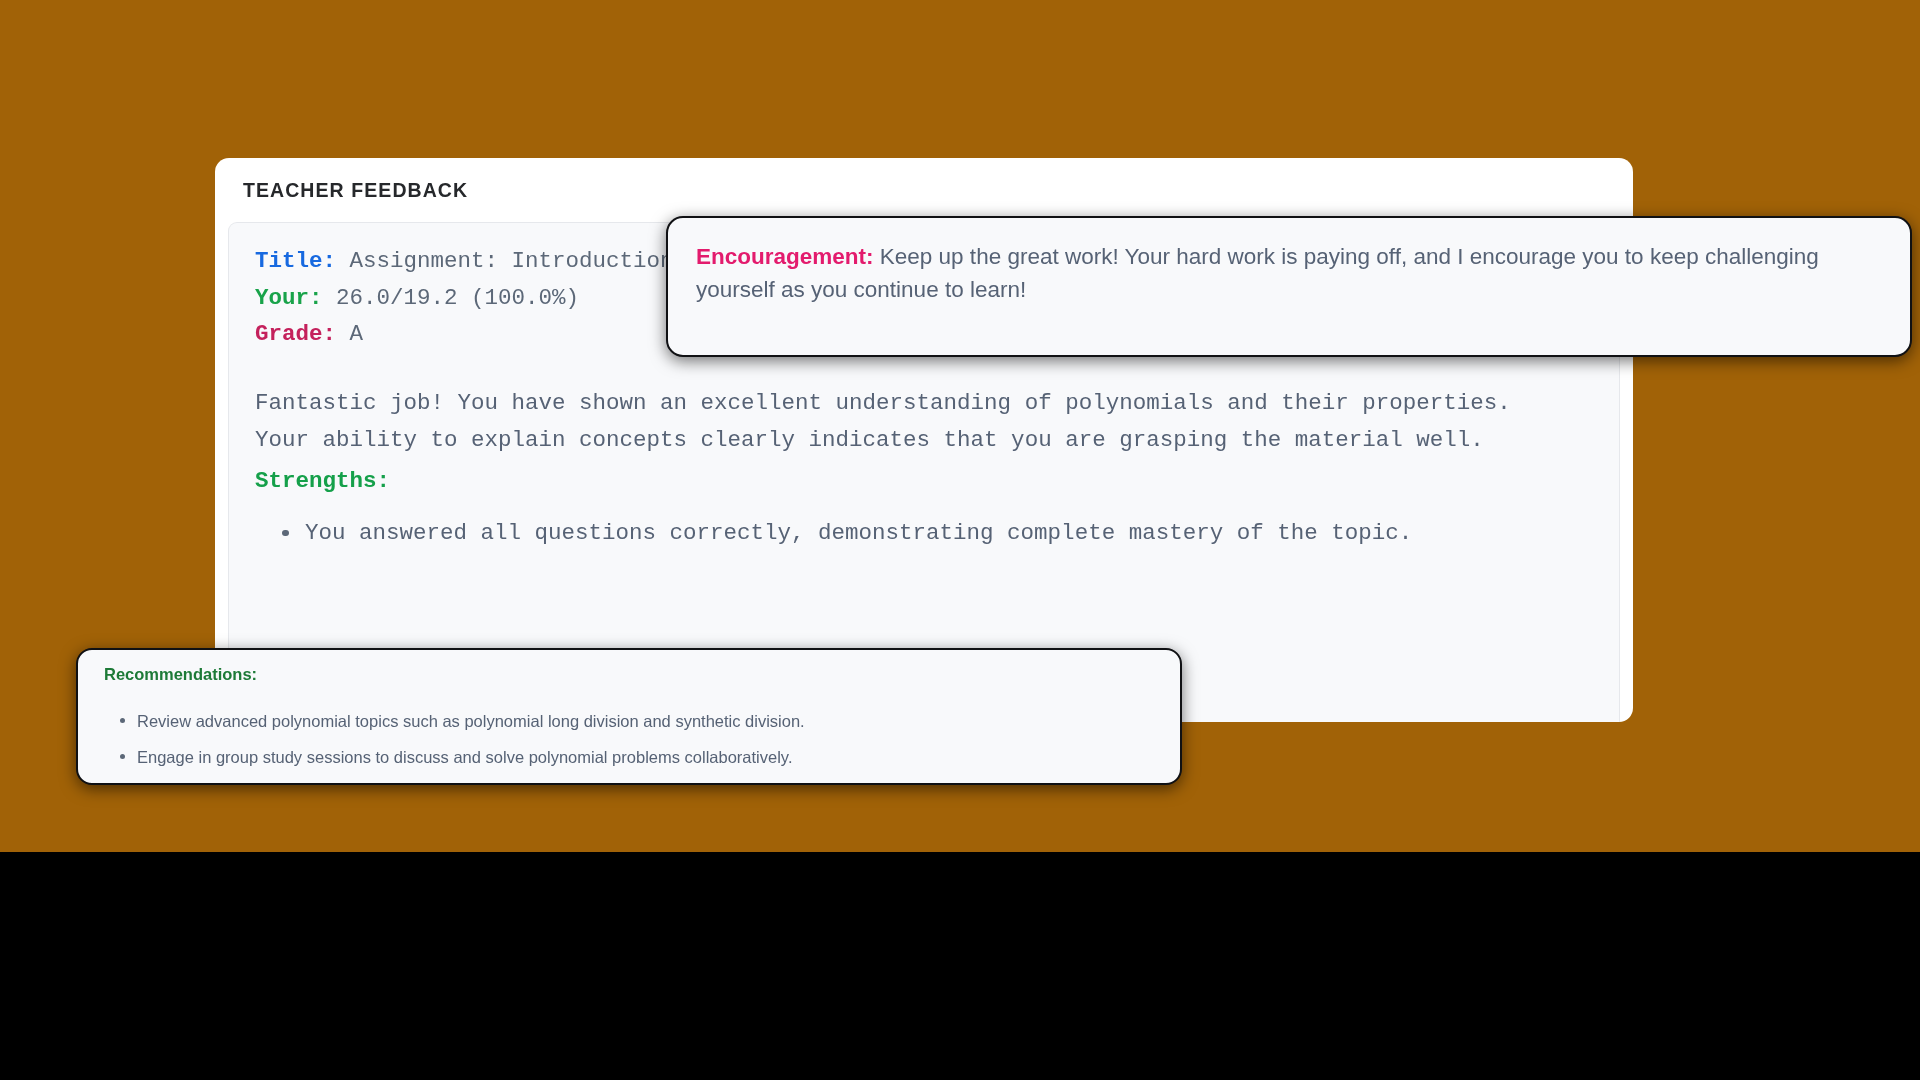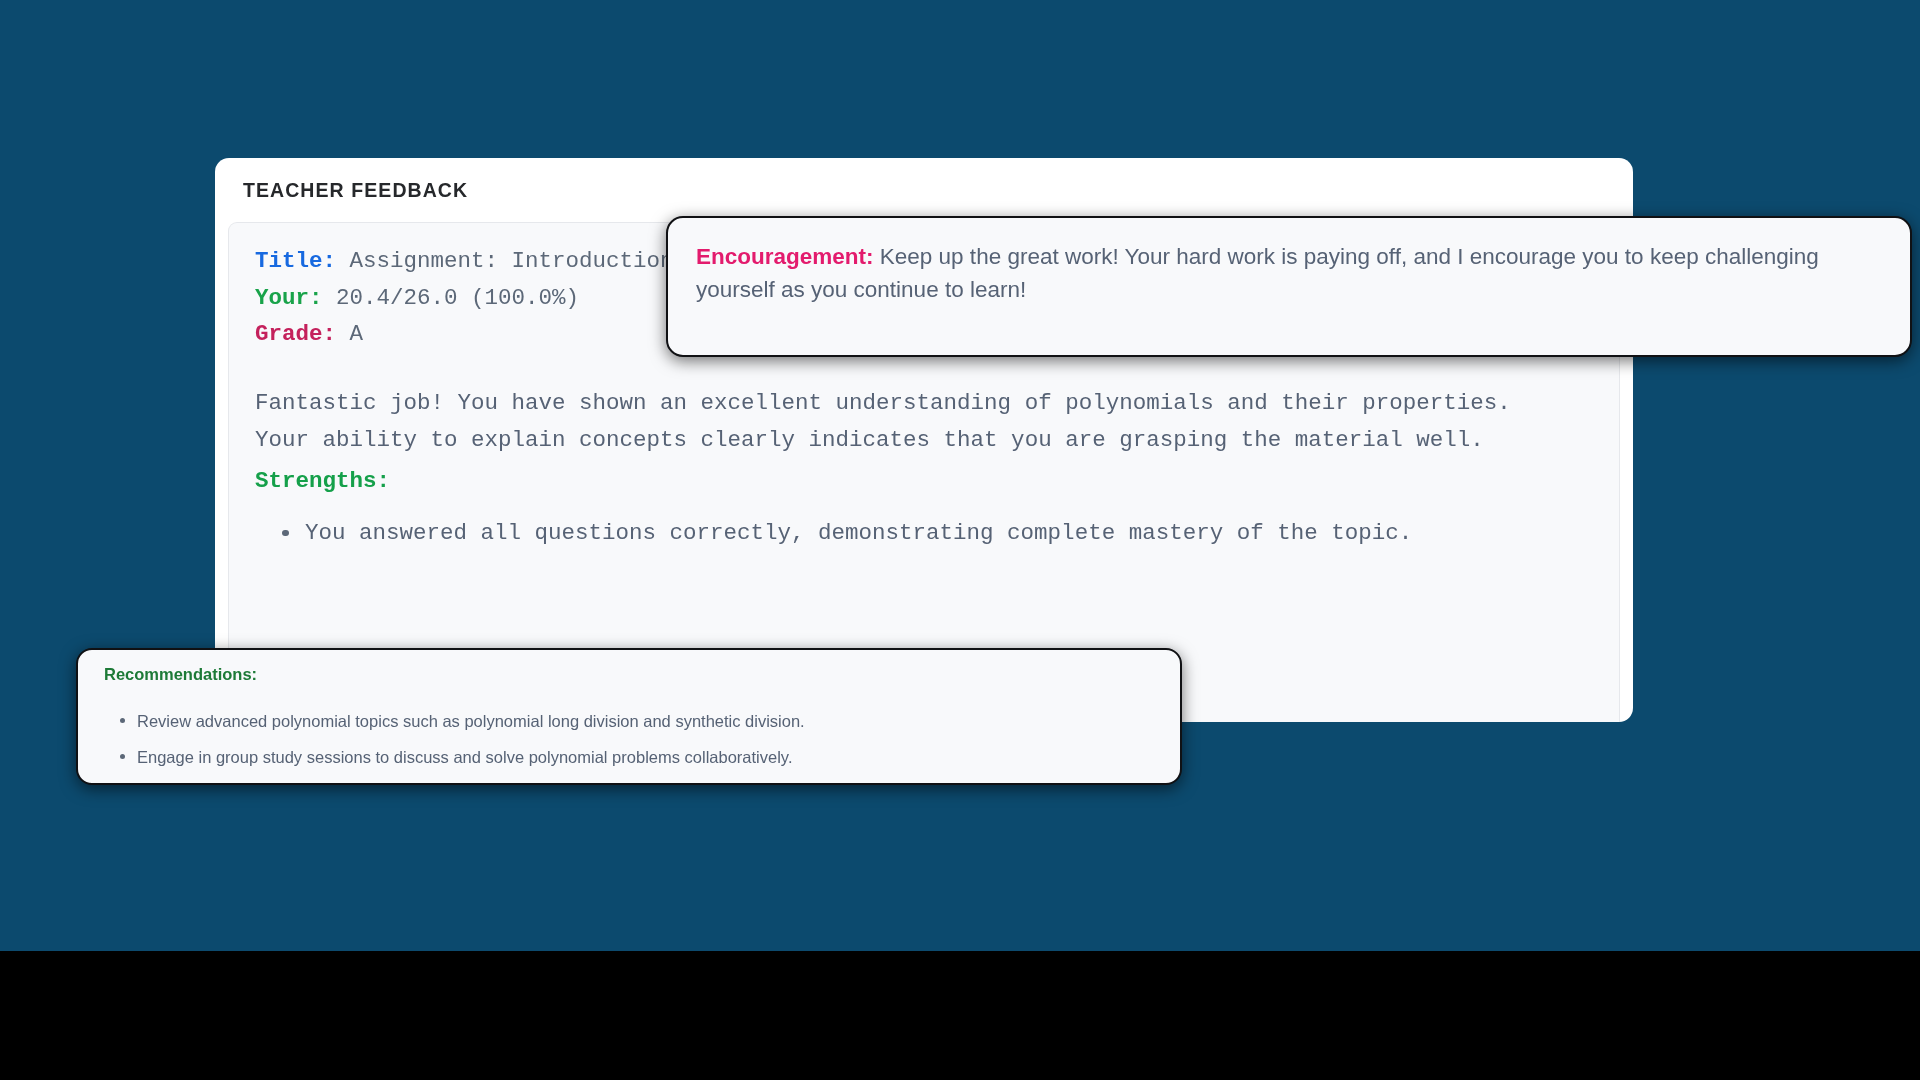--- a/index.html
+++ b/index.html
@@ -5,22 +5,22 @@
   * { box-sizing: border-box; }
   html, body {
     margin: 0; padding: 0;
     width: 1920px; height: 1080px;
     background: #000000;
     font-family: "Liberation Sans", sans-serif;
     overflow: hidden;
   }
   #stage {
     position: relative;
-    width: 1920px; height: 951px;
-    background: #0c4a6e;
+    width: 1920px; height: 852px;
+    background: #a16207;
   }
 
   
   .card {
     position: absolute;
     left: 215px; top: 158px;
     width: 1418px; height: 564px;
     background: #ffffff;
     border-radius: 14px;
     padding: 18px 26px 0 26px;
@@ -160,21 +160,21 @@
     <div class="card-title">TEACHER FEEDBACK</div>
 
     <div class="inner-panel">
 
       <div class="meta-line">
         <span class="meta-label title">Title:</span>
         <span class="meta-value">Assignment: Introduction</span>
       </div>
       <div class="meta-line">
         <span class="meta-label score">Your:</span>
-        <span class="meta-value">20.4/26.0 (100.0%)</span>
+        <span class="meta-value">26.0/19.2 (100.0%)</span>
       </div>
       <div class="meta-line">
         <span class="meta-label grade">Grade:</span>
         <span class="meta-value">A</span>
       </div>
 
       <div class="body-para">Fantastic job! You have shown an excellent understanding of polynomials and their properties. Your ability to explain concepts clearly indicates that you are grasping the material well.</div>
       <div class="section-head">Strengths:</div>
 
       <ul class="bullets">

